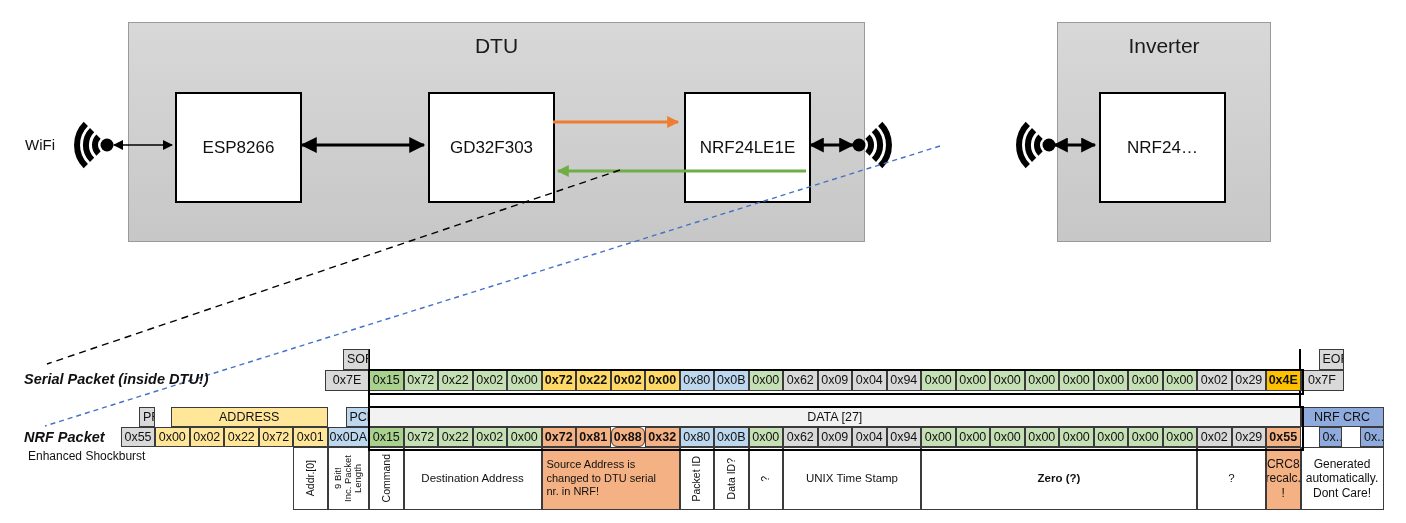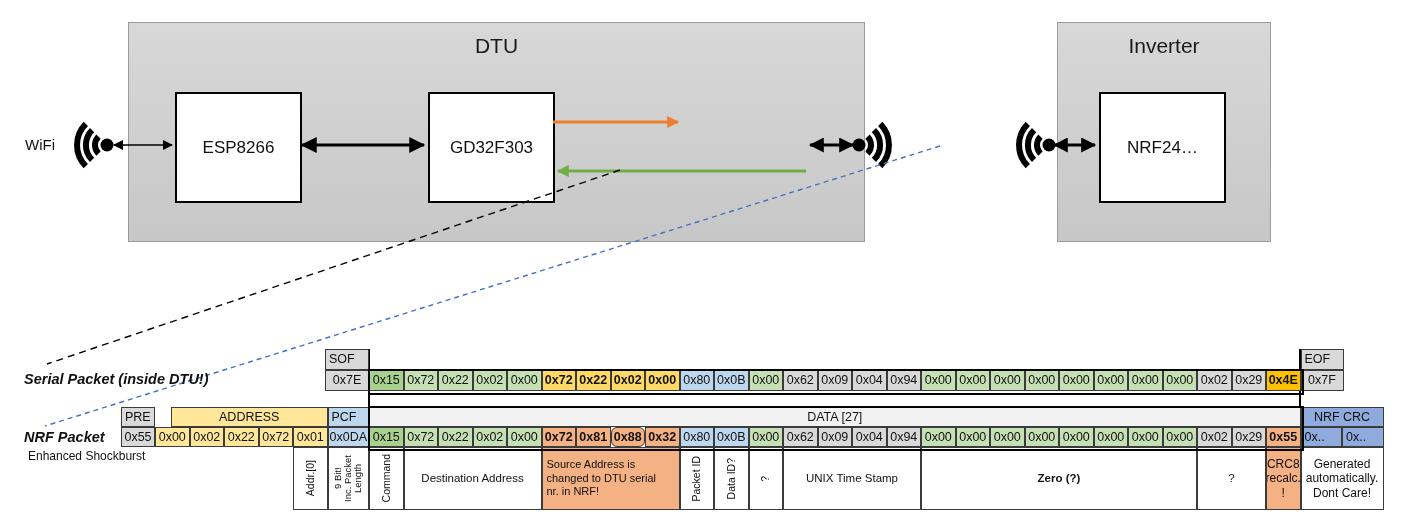--- a/index.html
+++ b/index.html
@@ -24,21 +24,21 @@
 
   .serial-grid{position:absolute;left:325px;top:349px;display:grid;z-index:3;
     grid-template-columns:44px repeat(27,34.5px) 43px;grid-template-rows:21px 21px;}
   .nrf-grid{position:absolute;left:121px;top:407px;display:grid;z-index:3;
     grid-template-columns:34px repeat(5,34.5px) 41.5px repeat(27,34.5px) repeat(2,41.5px);
     grid-template-rows:20px 20px 63px;}
 
   .c{border:1px solid #3b3b3b;display:flex;align-items:center;justify-content:center;
      font-size:12.5px;line-height:1;background:#fff;overflow:hidden;}
   .bold{font-weight:bold;}
-  .hl{justify-content:flex-start;padding-left:3px;}
+  .hl{justify-content:flex-start;padding-left:3px;margin-left:18px;}
   .gy{background:var(--gy);} .gd{background:var(--gd);} .gn{background:var(--gn);}
   .yl{background:var(--yl);} .or{background:var(--or);} .bl{background:var(--bl);}
   .sa{background:var(--sa);} .ay{background:var(--ay);} .cb{background:var(--cb);}
   .dh{background:var(--dh);}
   .spacer{border:none;background:transparent;}
 
   .ann{font-size:11.5px;line-height:1.25;text-align:center;background:#fff;}
   .left{justify-content:flex-start;text-align:left;padding-left:4px;font-size:11px;}
   .pre{white-space:pre-line;}
   .salmon{background:var(--sa);}
@@ -56,20 +56,23 @@
 <div class="canvas">
 
   <div class="grayblock" style="left:128px;top:22px;width:735px;height:218px;">
     <div class="blocktitle">DTU</div>
   </div>
   <div class="chip" style="left:175px;top:92px;width:123px;height:107px;">
     <span>ESP8266</span>
   </div>
   <div class="chip" style="left:428px;top:92px;width:123px;height:107px;">
     <span>GD32F303</span>
+  </div>
+  <div class="chip" style="left:684px;top:92px;width:123px;height:107px;">
+    <span>NRF24LE1E</span>
   </div>
 
   <div class="grayblock" style="left:1057px;top:22px;width:212px;height:218px;">
     <div class="blocktitle">Inverter</div>
   </div>
   <div class="chip" style="left:1099px;top:92px;width:123px;height:107px;">
     <span>NRF24…</span>
   </div>
 
   <div class="wifi-label" style="left:25px;top:136px;">WiFi</div>

